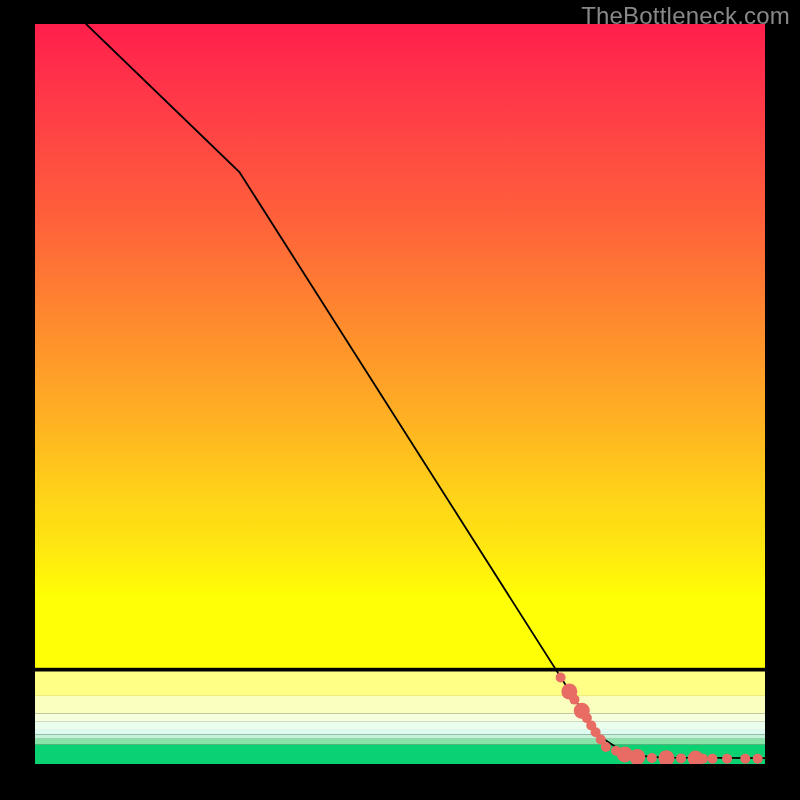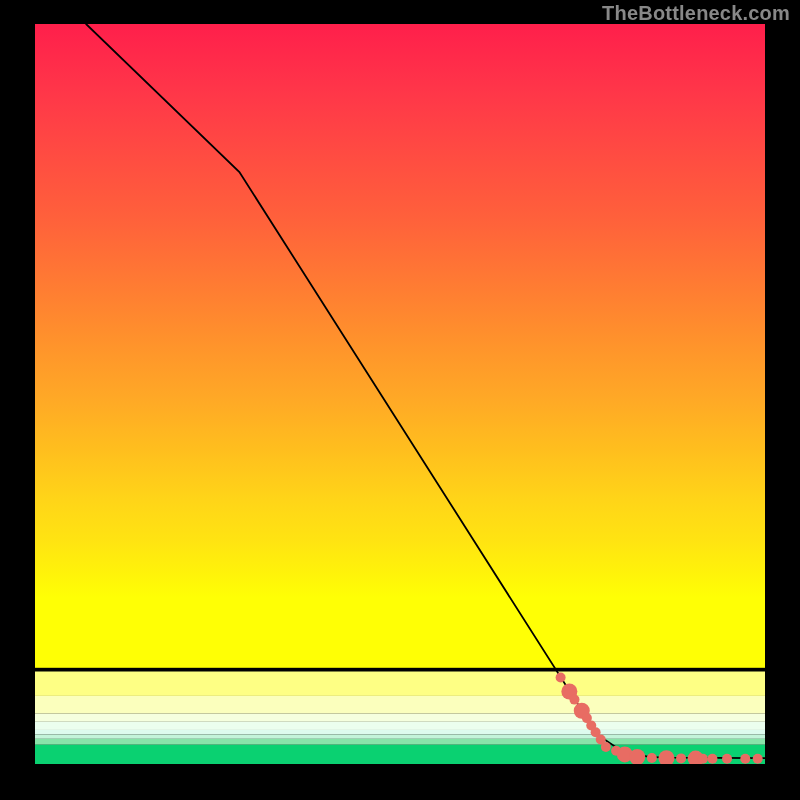--- a/index.html
+++ b/index.html
@@ -15,22 +15,22 @@
     position: relative;
     width: 800px;
     height: 800px;
     background: #000;
   }
   .watermark {
     position: absolute;
     top: 2px;
     right: 10px;
     color: #888;
-    font-size: 20px;
-    font-weight: 700;
+    font-size: 24px;
+    font-weight: 400;
     letter-spacing: 0.2px;
     z-index: 10;
   }
   .plot {
     position: absolute;
     left: 35px;
     top: 24px;
     width: 730px;
     height: 740px;
   }

